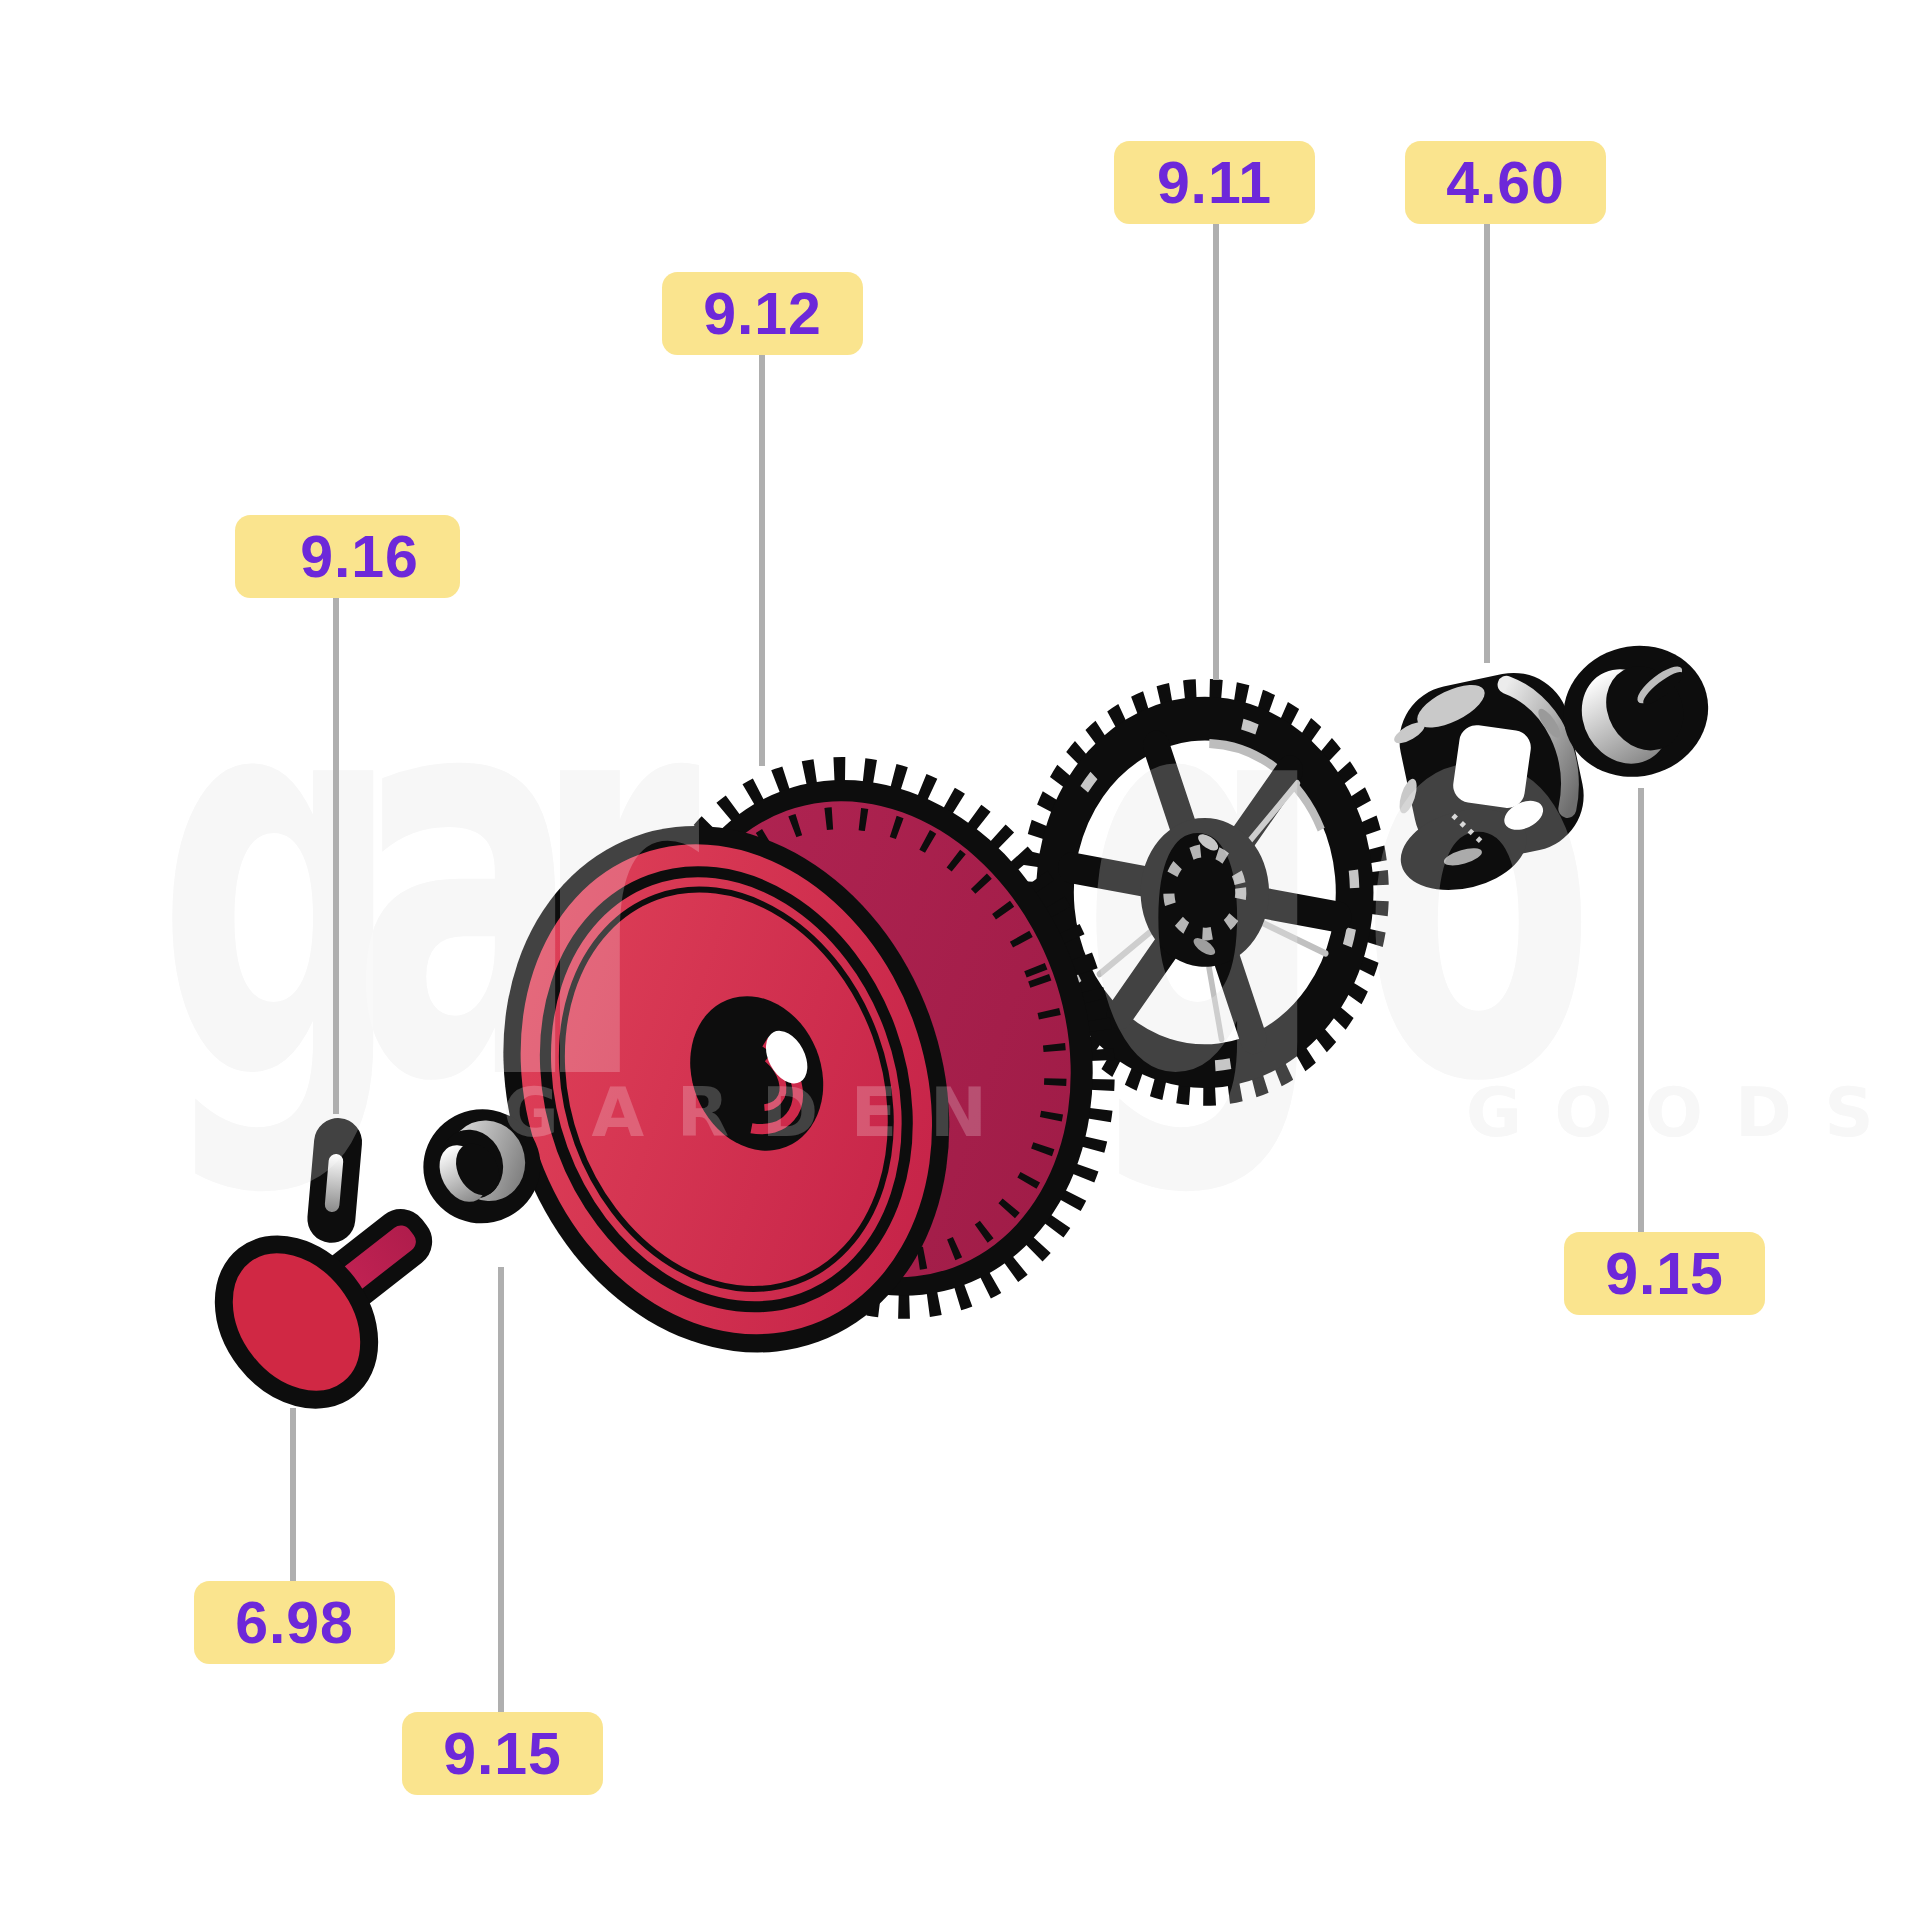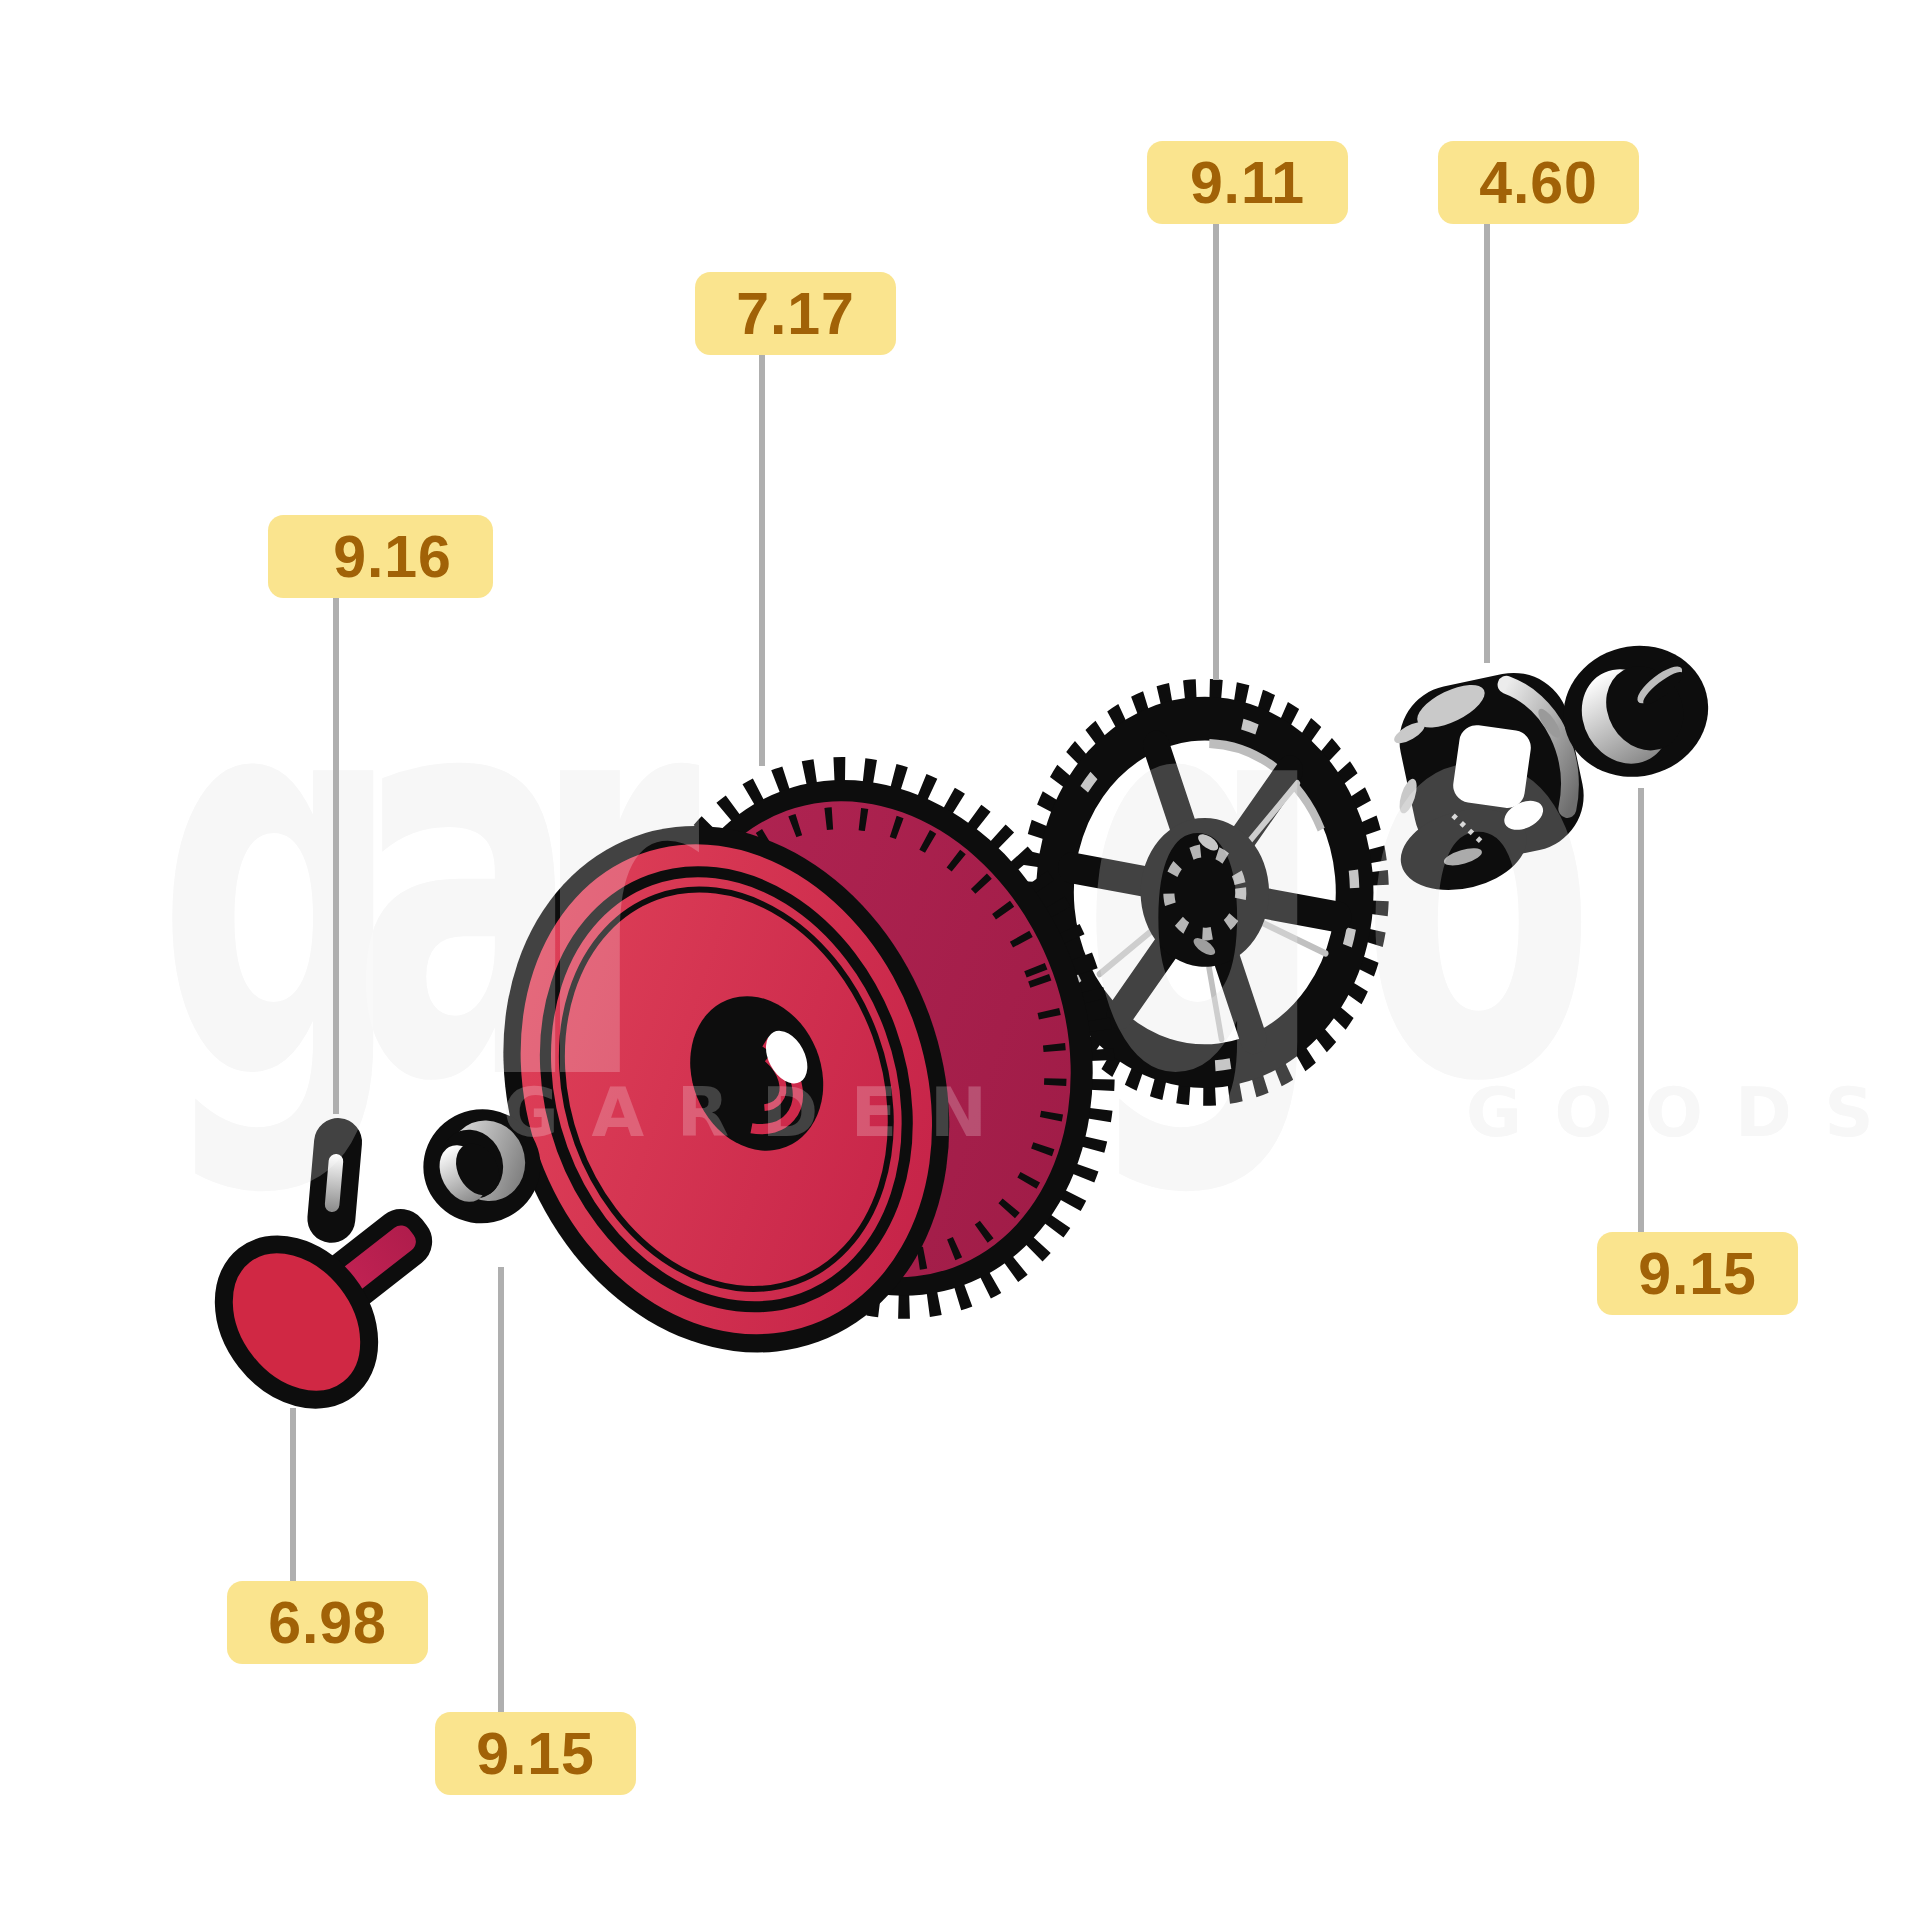--- a/index.html
+++ b/index.html
@@ -19,21 +19,21 @@
   .wm-over{color:rgba(255,255,255,0.22);}
 
   .art{position:absolute;left:0;top:0;width:1926px;height:1926px;}
 
   
   .leader{position:absolute;width:6px;background:#AFAFAF;}
 
   
   .callout{position:absolute;width:201px;height:83px;background:#FAE48E;border-radius:15.4px;
            display:flex;align-items:center;justify-content:center;
-           font-weight:700;font-size:59px;color:#a16207;letter-spacing:0.9px;margin-left:33px;}
+           font-weight:700;font-size:59px;color:#6d28d9;letter-spacing:0.9px;}
 </style>
 </head>
 <body>
 
 <div class="stage">
 
   <div class="wm wm-base">
     <span class="big big-l">gar</span>
     <span class="big big-r">go</span>
     <span class="caps caps-l">GARDEN</span>
@@ -155,20 +155,20 @@
   <div class="leader" style="left:1213px;top:223px;height:457px;"></div>
   <div class="leader" style="left:1484px;top:223px;height:440px;"></div>
   <div class="leader" style="left:759px;top:354px;height:412px;"></div>
   <div class="leader" style="left:333px;top:598px;height:516px;"></div>
   <div class="leader" style="left:1638px;top:788px;height:444px;"></div>
   <div class="leader" style="left:290px;top:1408px;height:174px;"></div>
   <div class="leader" style="left:498px;top:1267px;height:446px;"></div>
 
   <div class="callout" style="left:1114px;top:141px;">9.11</div>
   <div class="callout" style="left:1405px;top:141px;">4.60</div>
-  <div class="callout" style="left:662px;top:272px;">7.17</div>
+  <div class="callout" style="left:662px;top:272px;">9.12</div>
   <div class="callout" style="left:235px;top:515px;padding-left:24px;">9.16</div>
   <div class="callout" style="left:1564px;top:1232px;">9.15</div>
   <div class="callout" style="left:194px;top:1581px;">6.98</div>
   <div class="callout" style="left:402px;top:1712px;">9.15</div>
 
 </div>
 
 
 </body></html>

